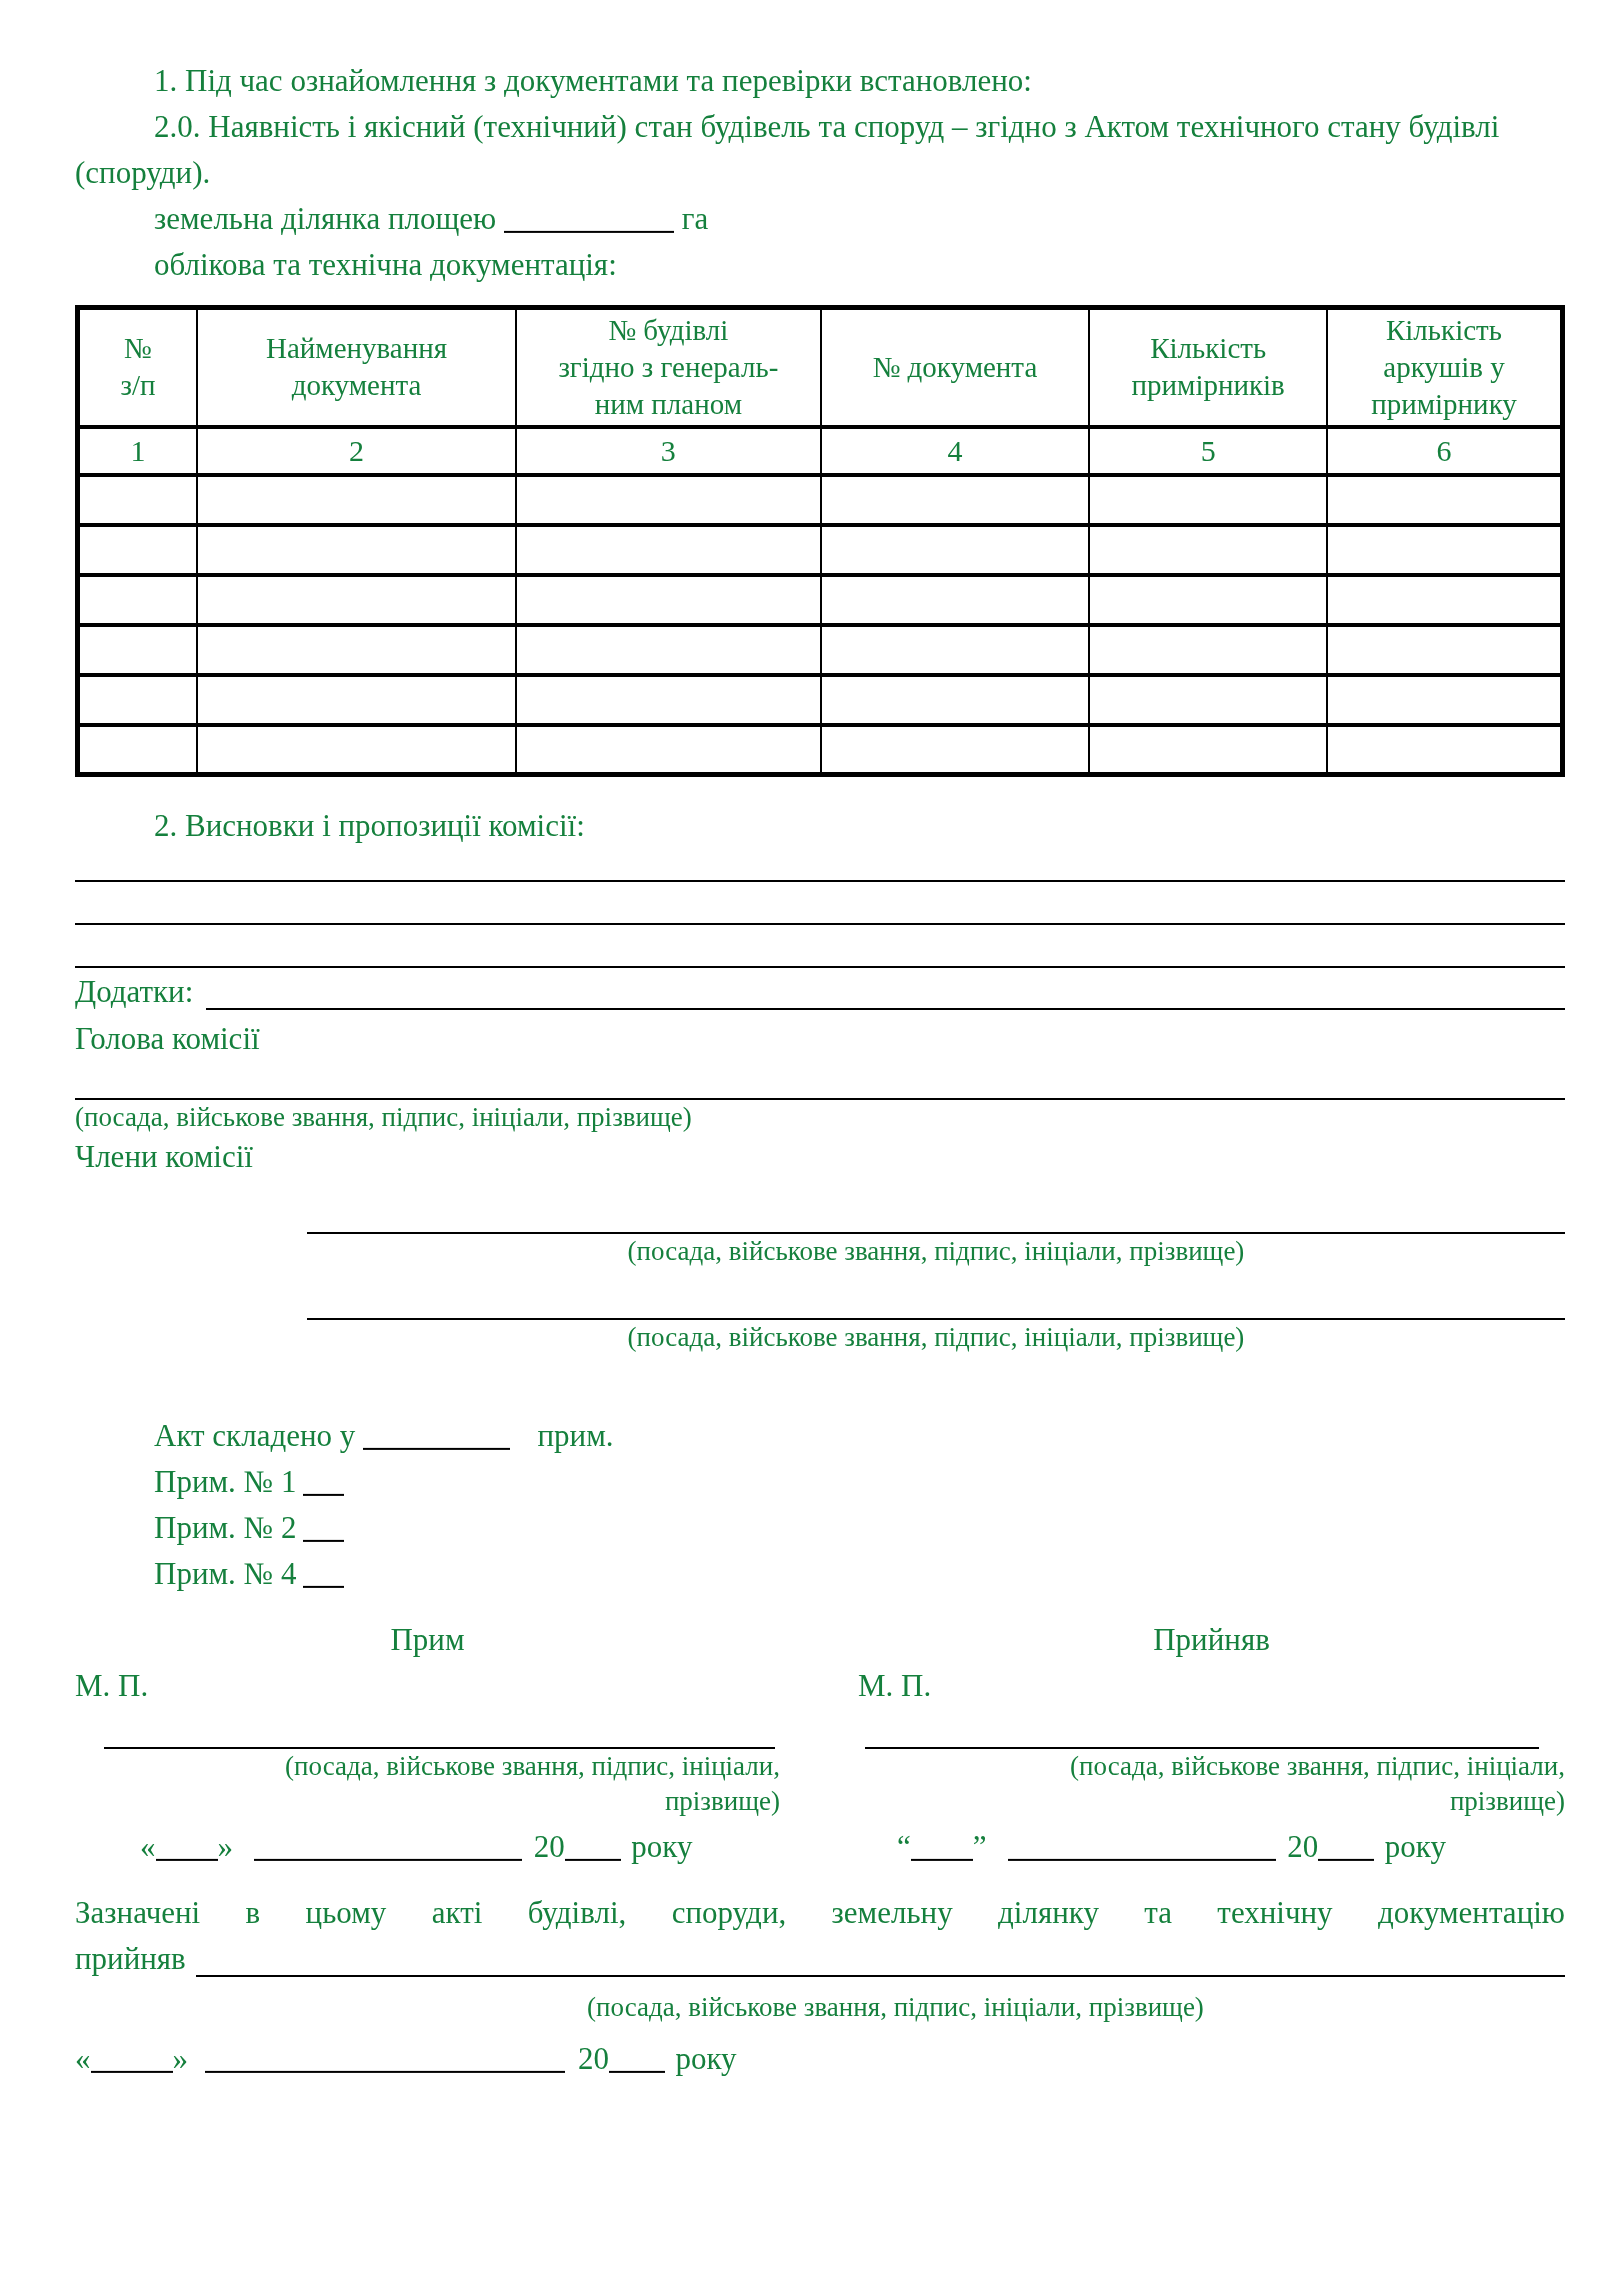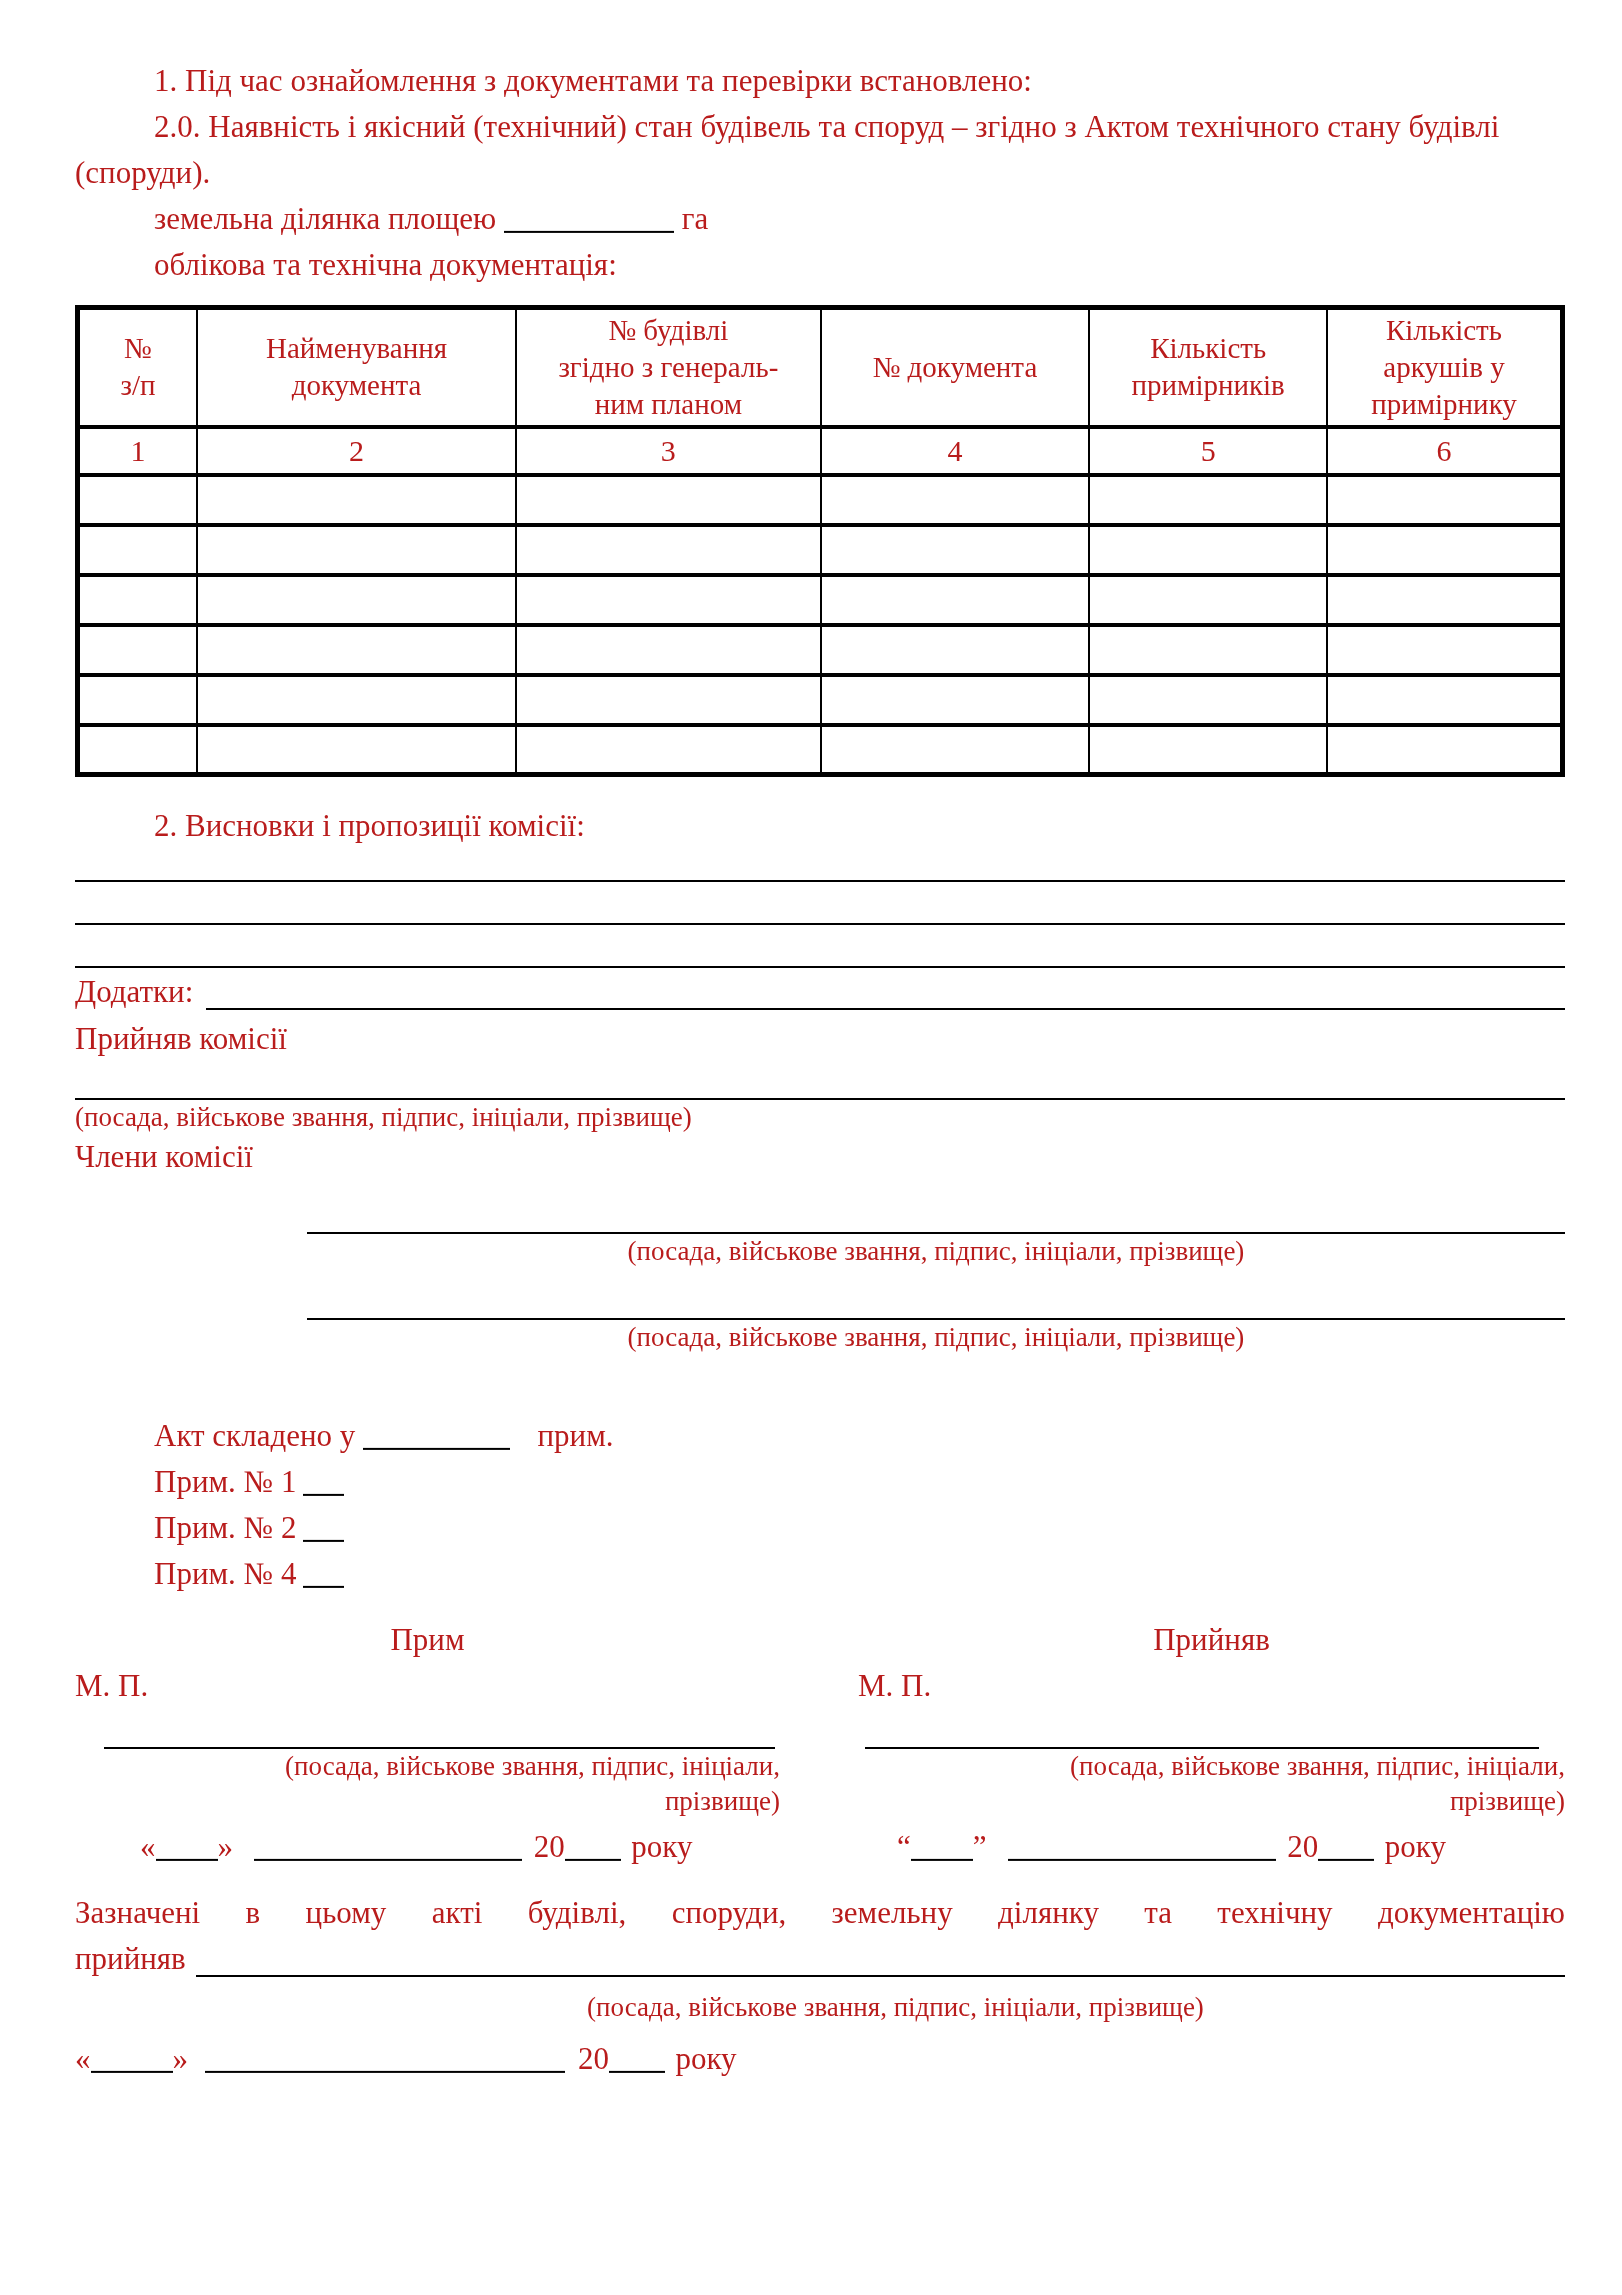--- a/index.html
+++ b/index.html
@@ -2,21 +2,21 @@
 <html style="font-size:10.5px"><head>
 <meta charset="utf-8">
 <style>
   * { margin: 0; padding: 0; box-sizing: border-box; }
   html, body { background: #ffffff; }
   .page {
     position: relative;
     width: 1623px;
     height: 2295px;
     background: #ffffff;
-    color: #b91c1c;
+    color: #15803d;
     font-family: "Liberation Serif", "DejaVu Serif", serif;
     font-size: 31px;
     padding: 58px 58px 0 75px;
     overflow: hidden;
   }
   .para { line-height: 46px; text-indent: 79px; text-align: left; }
 
   
   .blank {
     display: inline-block;
@@ -193,21 +193,21 @@
 
   <div class="fill-line fl-1"></div>
   <div class="fill-line fl-n"></div>
   <div class="fill-line fl-n"></div>
 
   <div class="flex-row">
     <span class="label">Додатки:</span>
     <span class="blank-grow"></span>
   </div>
 
-  <div class="plain-line">Прийняв комісії</div>
+  <div class="plain-line">Голова комісії</div>
   <div class="fill-line fl-full"></div>
   <div class="caption caption-left">(посада, військове звання, підпис, ініціали, прізвище)</div>
 
   <div class="plain-line">Члени комісії</div>
   <div class="fill-line fl-member"></div>
   <div class="caption caption-member">(посада, військове звання, підпис, ініціали, прізвище)</div>
   <div class="fill-line fl-member2"></div>
   <div class="caption caption-member">(посада, військове звання, підпис, ініціали, прізвище)</div>
 
   <div class="copies-block">

